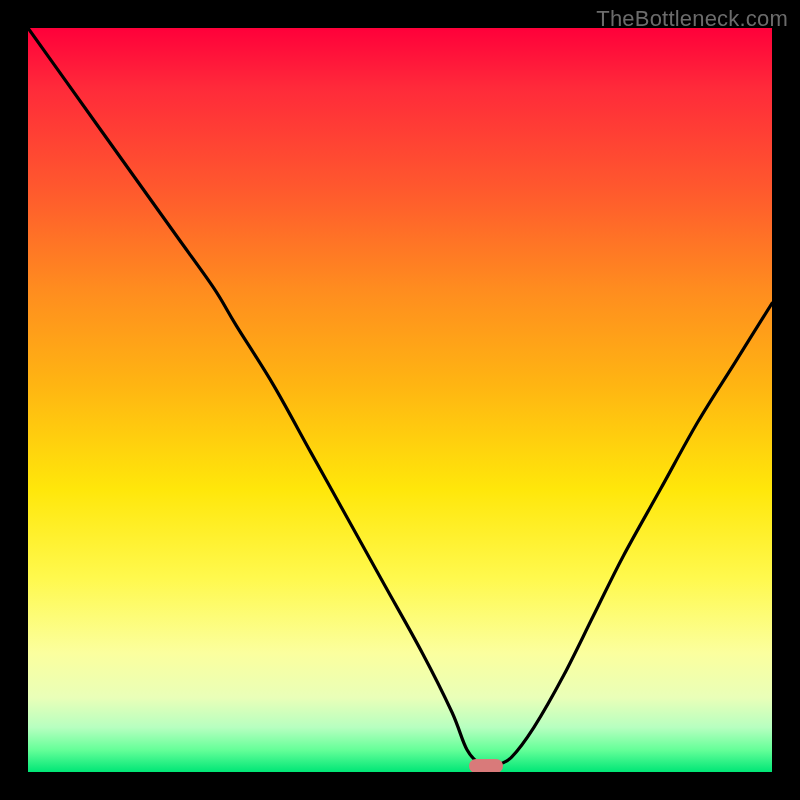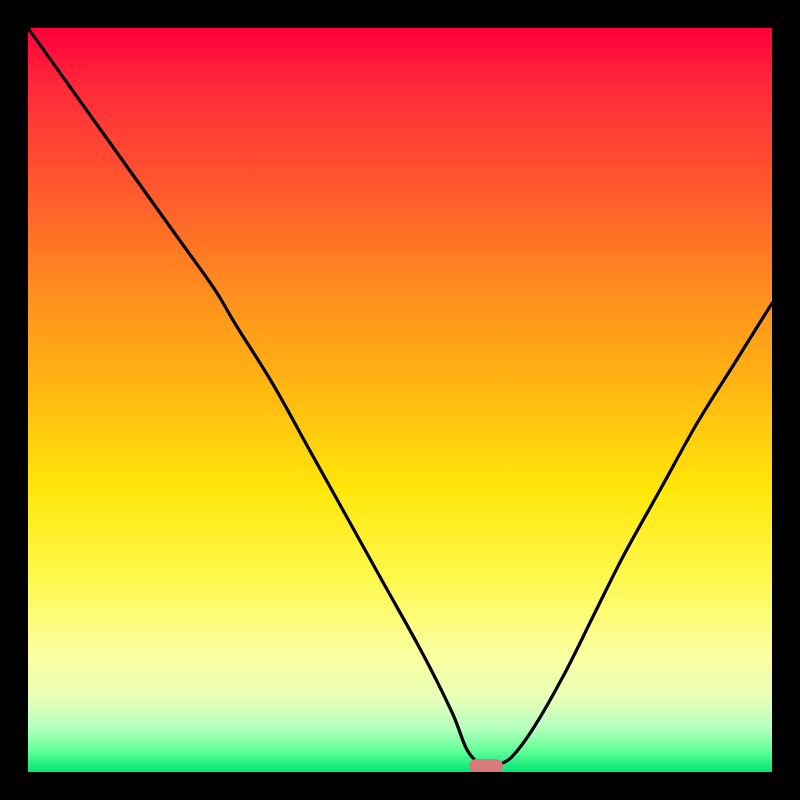--- a/index.html
+++ b/index.html
@@ -71,13 +71,14 @@
 <body>
 
 <div class="frame">
   <div class="plot-area">
     <div class="gradient"></div>
     <svg class="curve" viewBox="0 0 744 744" preserveAspectRatio="none">
       <path id="curve-path" d="M 0.0 0.0 C 6.2 8.7, 24.8 34.7, 37.2 52.1 C 49.6 69.4, 62.0 86.8, 74.4 104.2 C 86.8 121.5, 99.2 138.9, 111.6 156.2 C 124.0 173.6, 136.4 191.0, 148.8 208.3 C 161.2 225.7, 176.1 245.5, 186.0 260.4 C 195.9 275.3, 198.4 281.5, 208.3 297.6 C 218.2 313.7, 233.1 336.0, 245.5 357.1 C 257.9 378.2, 270.3 401.8, 282.7 424.1 C 295.1 446.4, 307.5 468.7, 319.9 491.0 C 332.3 513.4, 344.7 535.7, 357.1 558.0 C 369.5 580.3, 383.2 603.9, 394.3 625.0 C 405.5 646.0, 416.6 668.4, 424.1 684.5 C 431.5 700.6, 434.0 713.0, 439.0 721.7 C 443.9 730.4, 448.9 734.1, 453.8 736.6 C 458.8 739.0, 463.8 737.8, 468.7 736.6 C 473.7 735.3, 477.4 735.3, 483.6 729.1 C 489.8 722.9, 497.2 713.0, 505.9 699.4 C 514.6 685.7, 525.8 665.9, 535.7 647.3 C 545.6 628.7, 555.5 607.6, 565.4 587.8 C 575.4 567.9, 584.0 549.3, 595.2 528.2 C 606.4 507.2, 620.0 483.6, 632.4 461.3 C 644.8 439.0, 657.2 415.4, 669.6 394.3 C 682.0 373.2, 694.4 354.6, 706.8 334.8 C 719.2 315.0, 737.8 285.2, 744.0 275.3" fill="none" stroke="#000" stroke-width="3.2" stroke-linecap="round" stroke-linejoin="round"></path>
     </svg>
     <div class="marker" id="marker" style="left: 457.56px; top: 738.048px;"></div>
   </div>
+  <div class="watermark">TheBottleneck.com</div>
 </div>
 
 </body></html>

